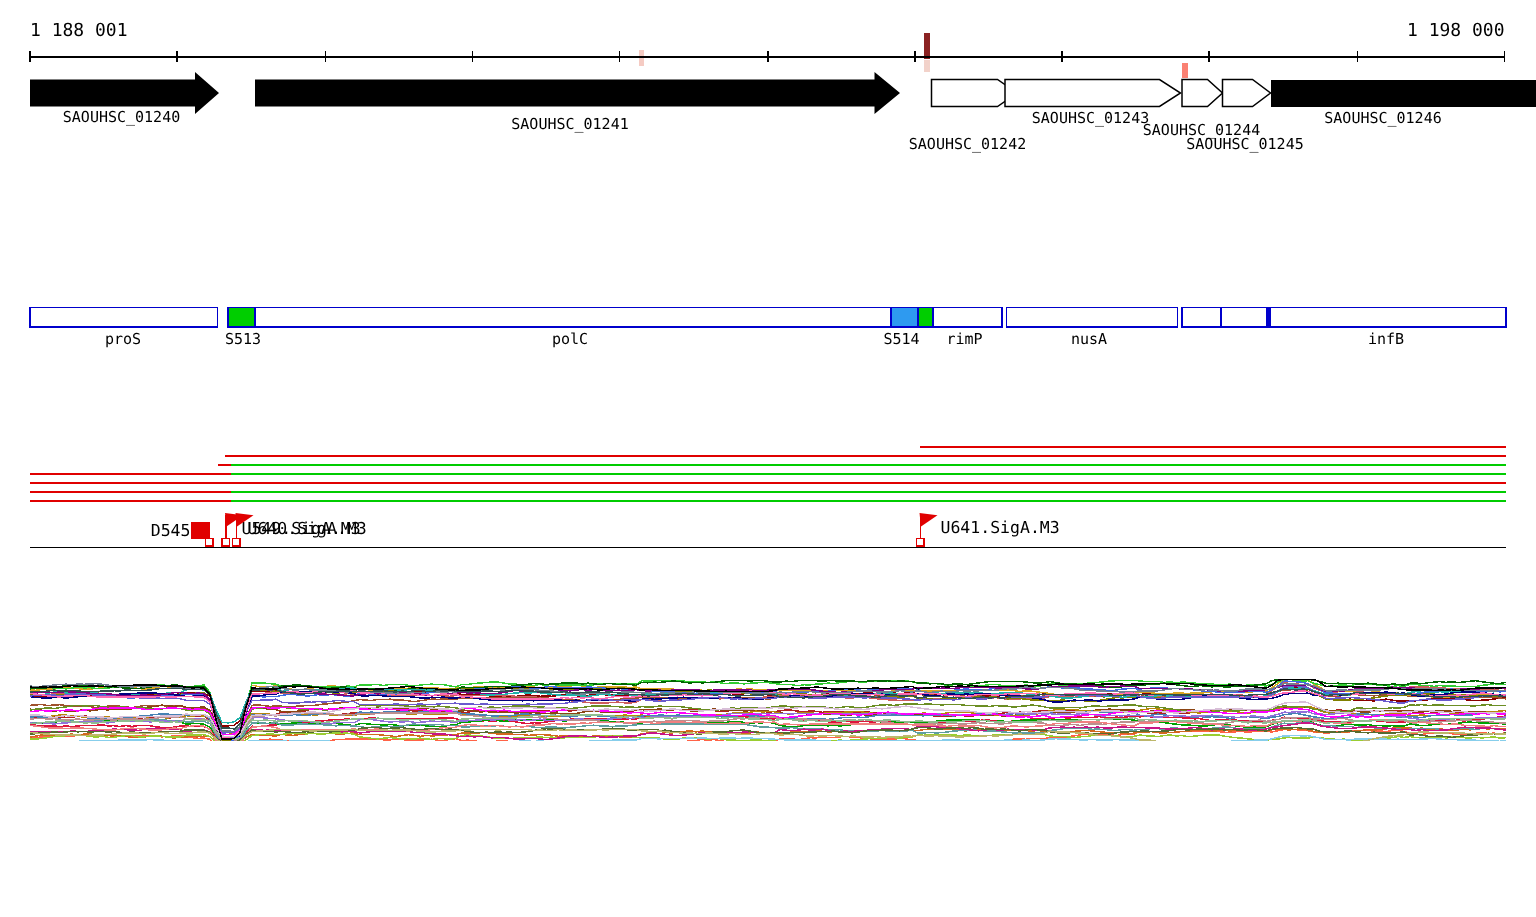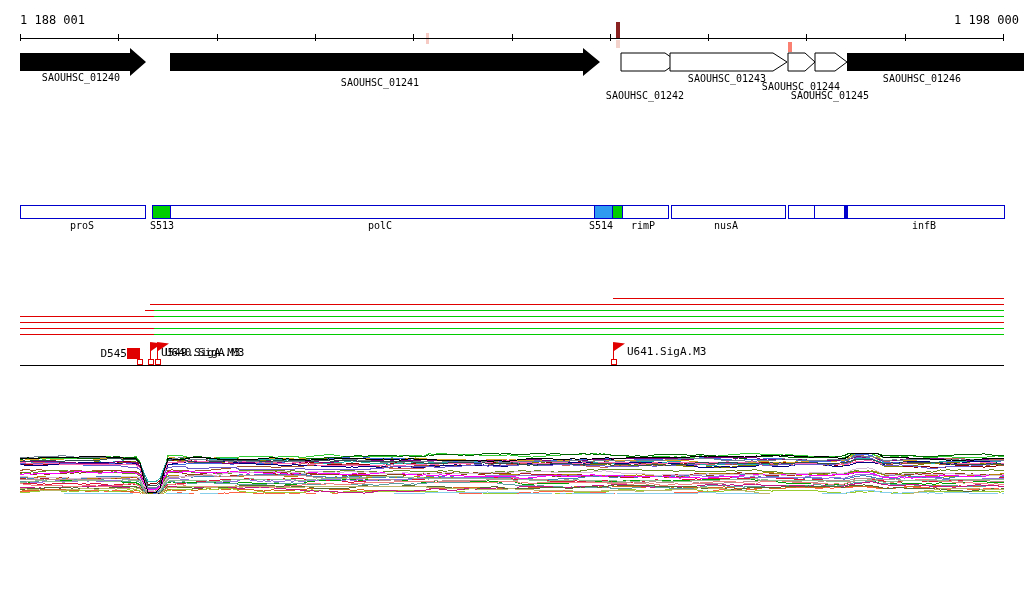--- a/index.html
+++ b/index.html
@@ -1,20 +1,20 @@
 <!DOCTYPE html>
 <html><head>
 <meta charset="utf-8">
 <style>
   html,body{margin:0;padding:0;background:#fff;}
   #screen{position:relative;width:1024px;height:494px;background:#fff;overflow:hidden;
           font-family:"DejaVu Sans Mono","Liberation Mono",monospace;}
   .ruler-label{position:absolute;top:13px;font-size:12px;color:#000;white-space:pre;}
   #ruler-label-left{left:20px;}
-  #ruler-label-right{left:16px;width:1003px;text-align:right;}
+  #ruler-label-right{left:0;width:1003px;text-align:right;}
   #gv{position:absolute;left:0;top:0;}
   #gv text{font-family:"DejaVu Sans Mono","Liberation Mono",monospace;fill:#000;}
 </style>
 </head>
 <body>
 
 <div id="screen">
   <div id="ruler-label-left" class="ruler-label">1 188 001</div>
   <div id="ruler-label-right" class="ruler-label">1 198 000</div>
   <svg id="gv" width="1024" height="611">

